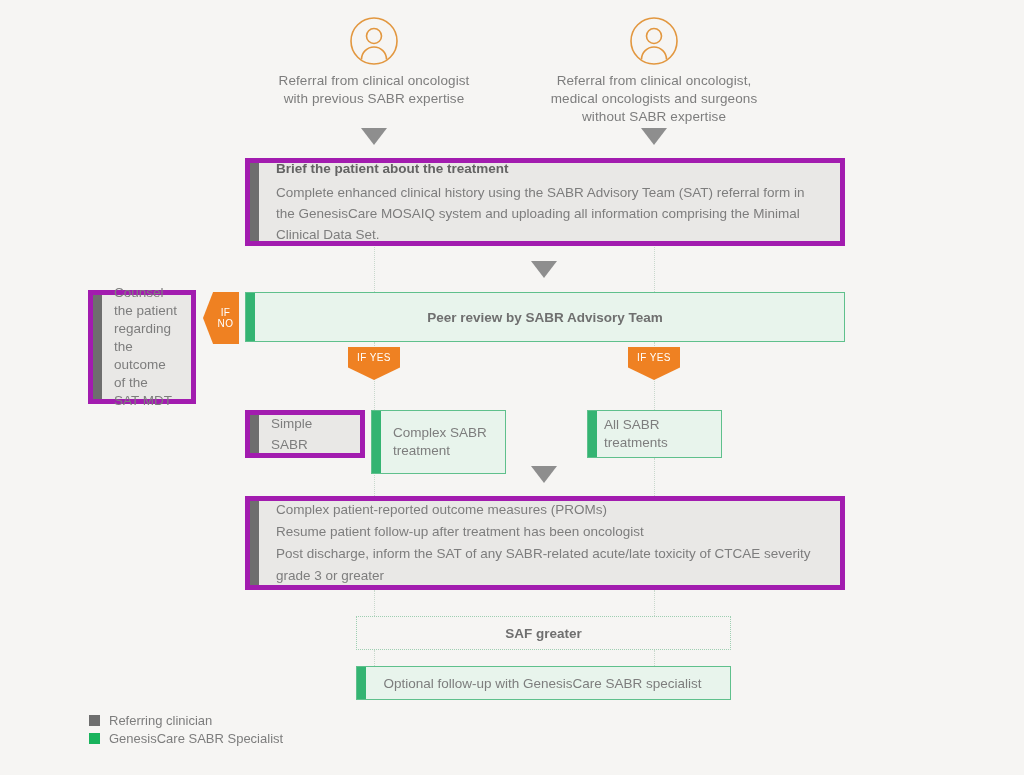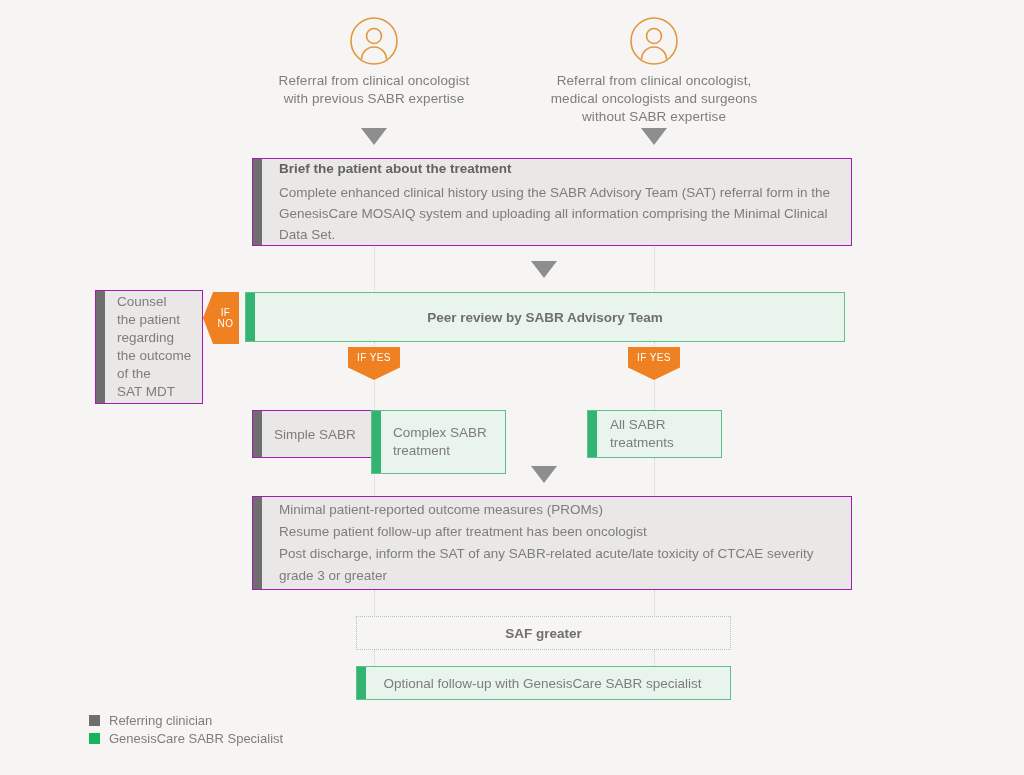--- a/index.html
+++ b/index.html
@@ -69,22 +69,21 @@
     left: 0; right: 0; top: 0; bottom: 0;
     box-sizing: border-box;
     display: flex;
     flex-direction: column;
     justify-content: center;
   }
 
   
   .box.gray {
     background: #e9e8e6;
-    border: 1px solid #a21caf;
-    margin-left: 7px;
+    border: 5px solid #a21caf;
   }
   .box.gray .bar { background: #6e6e6e; }
 
   
   .box.green {
     background: #e8f4ec;
     border: 1px solid #5fc08c;
   }
   .box.green .bar { background: #34b472; }
 
@@ -262,34 +261,34 @@
       <div class="box-text" style="padding-left:21px; padding-right:8px; line-height:18px;">
         <div class="box-line" style="white-space:pre-line; line-height:18px;">Complex SABR
 treatment</div>
       </div>
     </div>
   </div>
 
   <div class="box green" style="left:587px; top:408px; width:135px; height:48px;">
     <div class="bar"></div>
     <div class="body">
-      <div class="box-text" style="padding-left:22px; padding-right:8px; line-height:18px;">
+      <div class="box-text" style="padding-left:16px; padding-right:8px; line-height:18px;">
         <div class="box-line" style="white-space:pre-line; line-height:18px;">All SABR
 treatments</div>
       </div>
     </div>
   </div>
 
   <div class="tri-down" style="left:531px; top:464px;"></div>
 
   <div class="box gray" style="left:245px; top:494px; width:600px; height:94px;">
     <div class="bar"></div>
     <div class="body">
       <div class="box-text" style="line-height:22px;">
-        <div class="box-line" style="line-height:22px;">Minimal patient-reported outcome measures (PROMs)</div>
+        <div class="box-line" style="line-height:22px;">Complex patient-reported outcome measures (PROMs)</div>
         <div class="box-line" style="line-height:22px;">Resume patient follow-up after treatment has been oncologist</div>
         <div class="box-line" style="line-height:22px;">Post discharge, inform the SAT of any SABR-related acute/late toxicity of CTCAE severity grade 3 or greater</div>
       </div>
     </div>
   </div>
 
   <div class="box dotted" style="left:356px; top:614px; width:375px; height:34px;">
     <div class="body">
       <div class="box-text center" style="padding-left:10px; padding-right:10px;">
         <div class="box-line" style="font-weight:bold; color:#6f6f6f;">SAF greater</div>

